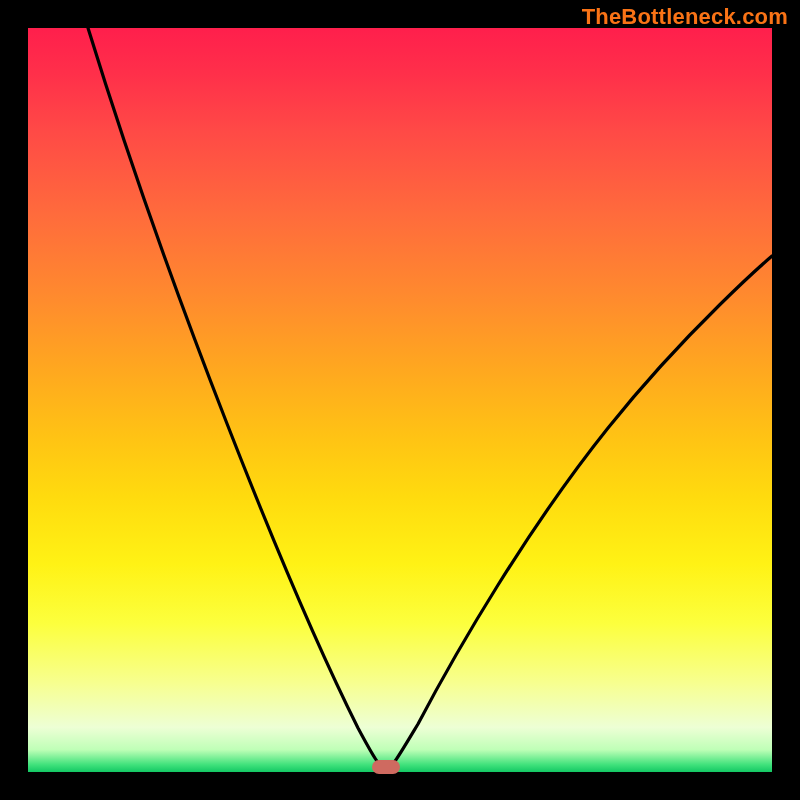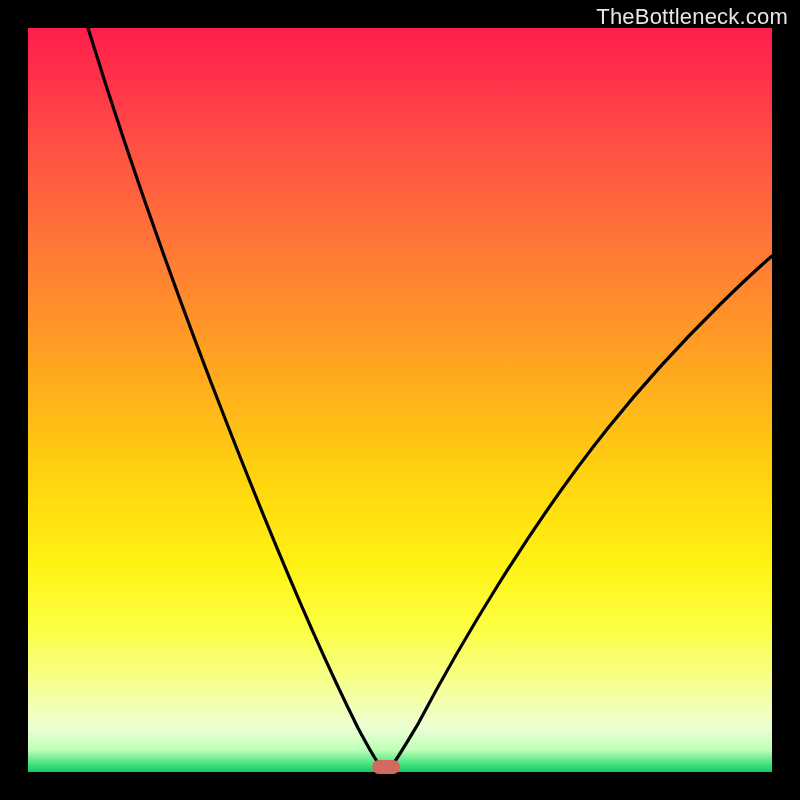--- a/index.html
+++ b/index.html
@@ -39,23 +39,23 @@
       #edffd5 94%,
       #bfffb7 97%,
       #41e27c 99%,
       #13c864 100%
     );
   }
   .watermark {
     position: absolute;
     top: 4px;
     right: 12px;
-    color: #e5e5e5;
+    color: #f97316;
     font-size: 22px;
-    font-weight: 400;
+    font-weight: 700;
     letter-spacing: 0.2px;
     z-index: 10;
     margin-left: 8px;
   }
   svg.curve {
     position: absolute;
     left: 0;
     top: 0;
     width: 744px;
     height: 744px;

